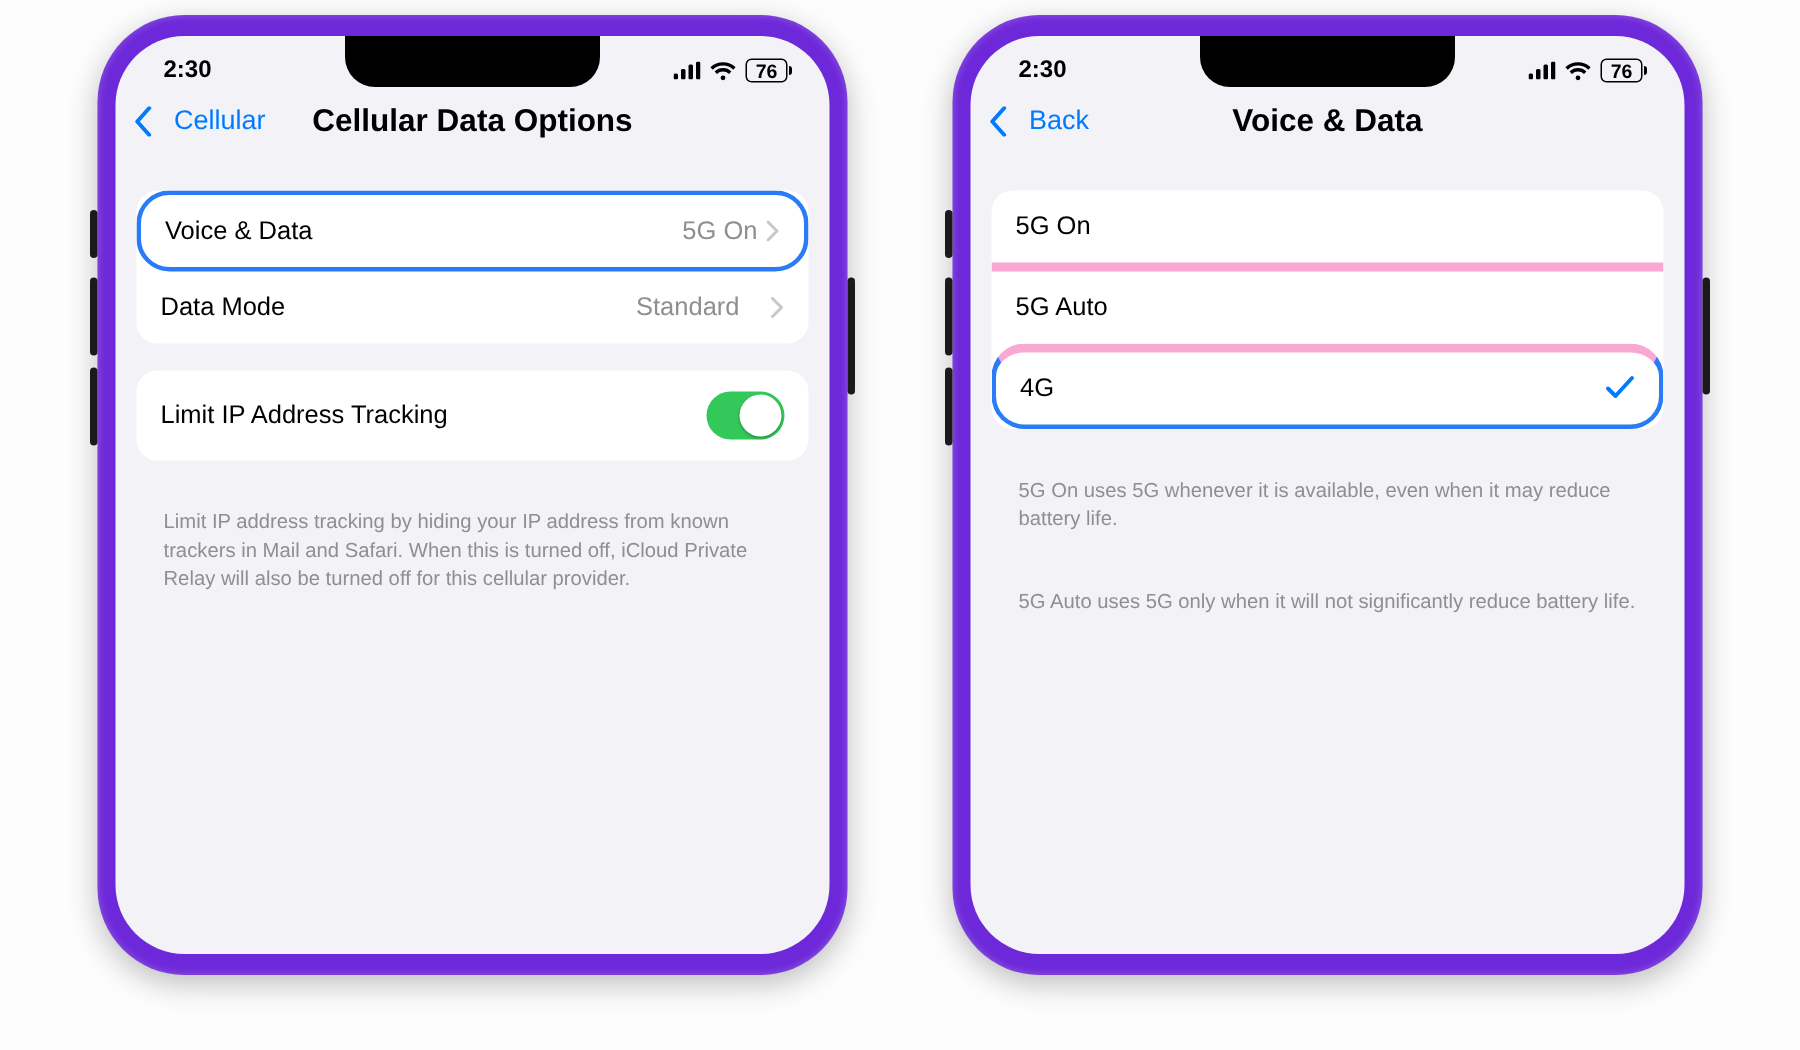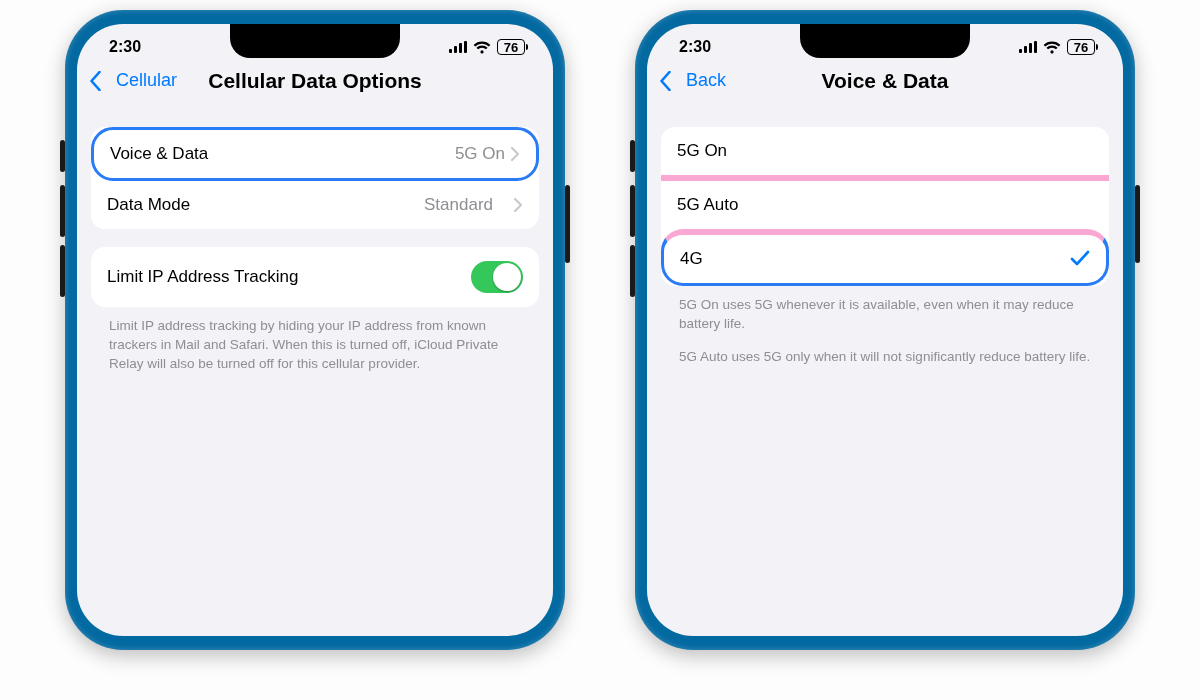--- a/index.html
+++ b/index.html
@@ -7,21 +7,21 @@
     width: 1200px; height: 700px;
     background: #fdfdfd;
     display: flex;
     justify-content: center;
     gap: 70px;
     padding-top: 10px;
   }
   .phone {
     width: 500px;
     height: 640px;
-    background: #0369a1;
+    background: #6d28d9;
     border-radius: 58px;
     padding: 14px 12px;
     position: relative;
     box-shadow: 0 6px 20px rgba(0,0,0,.25), inset 0 0 6px rgba(255,255,255,.25);
   }
   .screen {
     width: 100%; height: 100%;
     background: #f2f2f7;
     border-radius: 46px;
     position: relative;
@@ -99,21 +99,21 @@
 
   .toggle {
     width:52px; height:32px; background:#34c759; border-radius:16px; position:relative;
   }
   .toggle::after{
     content:""; position:absolute; right:2px; top:2px; width:28px; height:28px;
     background:#fff; border-radius:50%; box-shadow:0 1px 2px rgba(0,0,0,.3);
   }
 
   .footer-note {
-    font-size:13.5px; color:#8e8e93; padding:10px 18px 0 18px; line-height:1.4;
+    font-size:13.5px; color:#8e8e93; padding:10px 18px 0 18px; line-height:1.4;margin-top:22px;
   }
   .footer-note + .footer-note { padding-top:14px; }
 
   .checkmark { color:#007aff; width:20px; height:18px; }
 </style>
 </head>
 <body>
 
 <div class="phone">
   <span class="side-btn sb-left1"></span>

